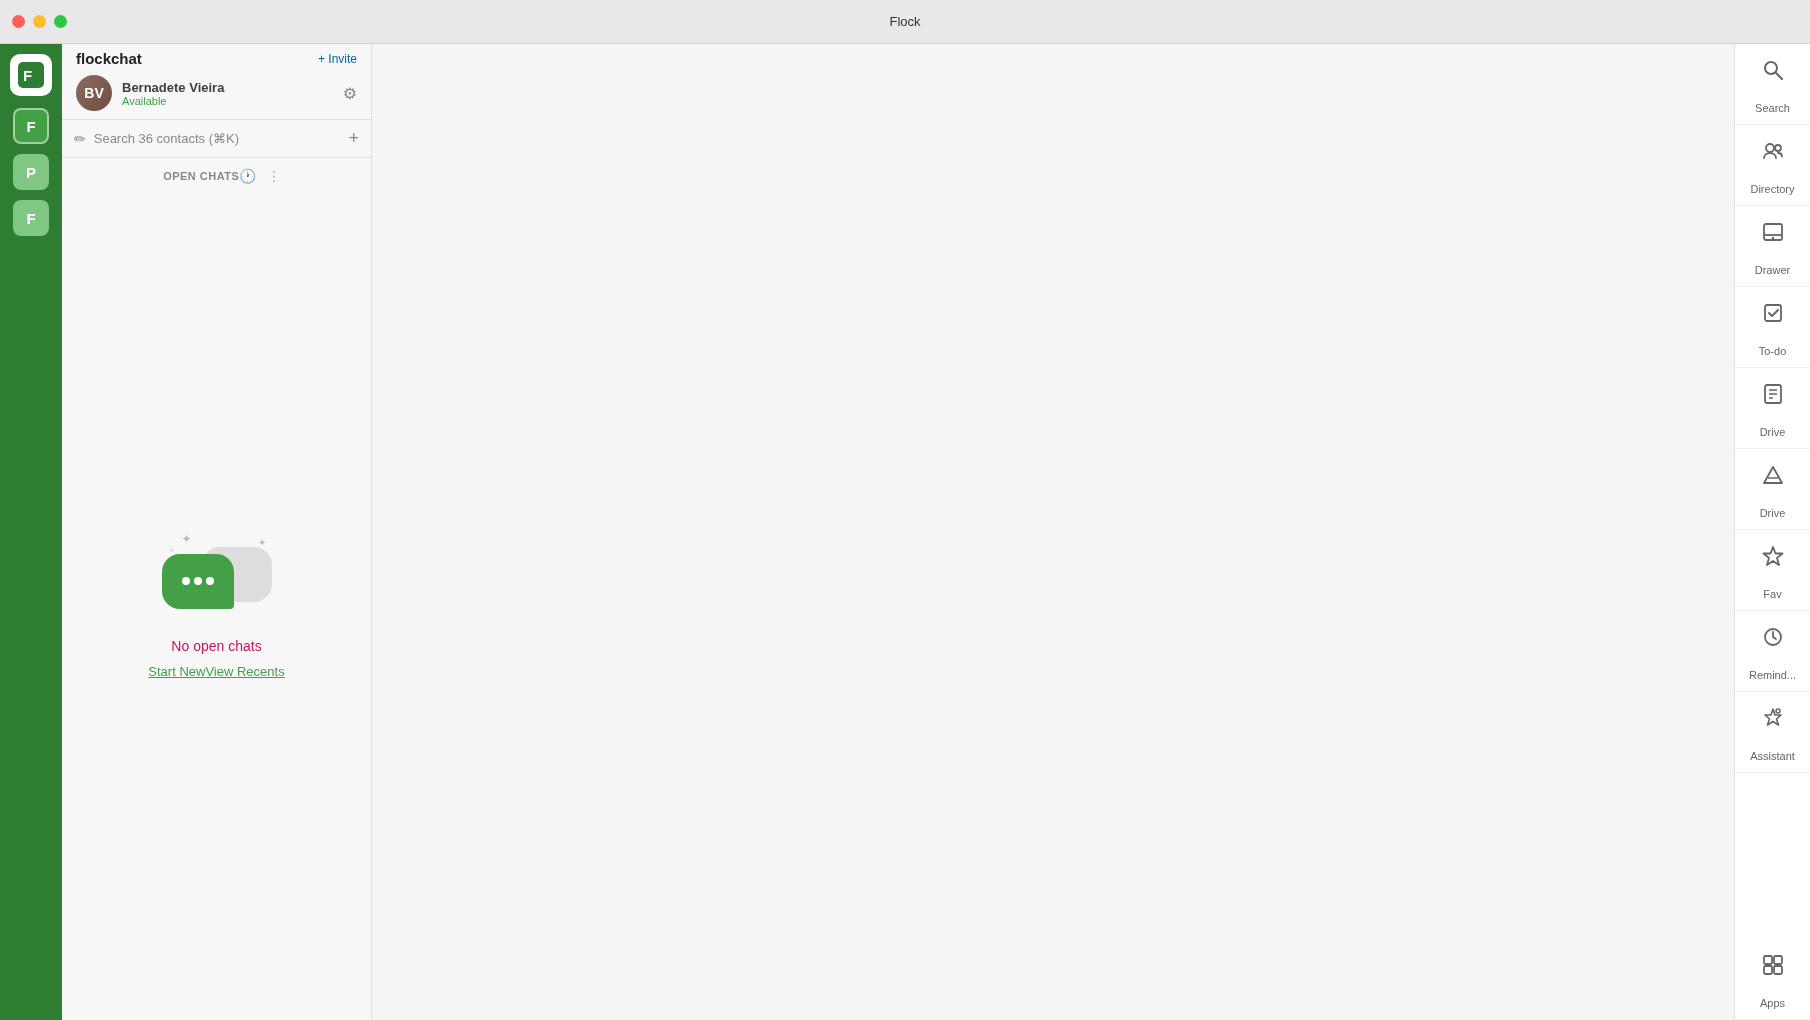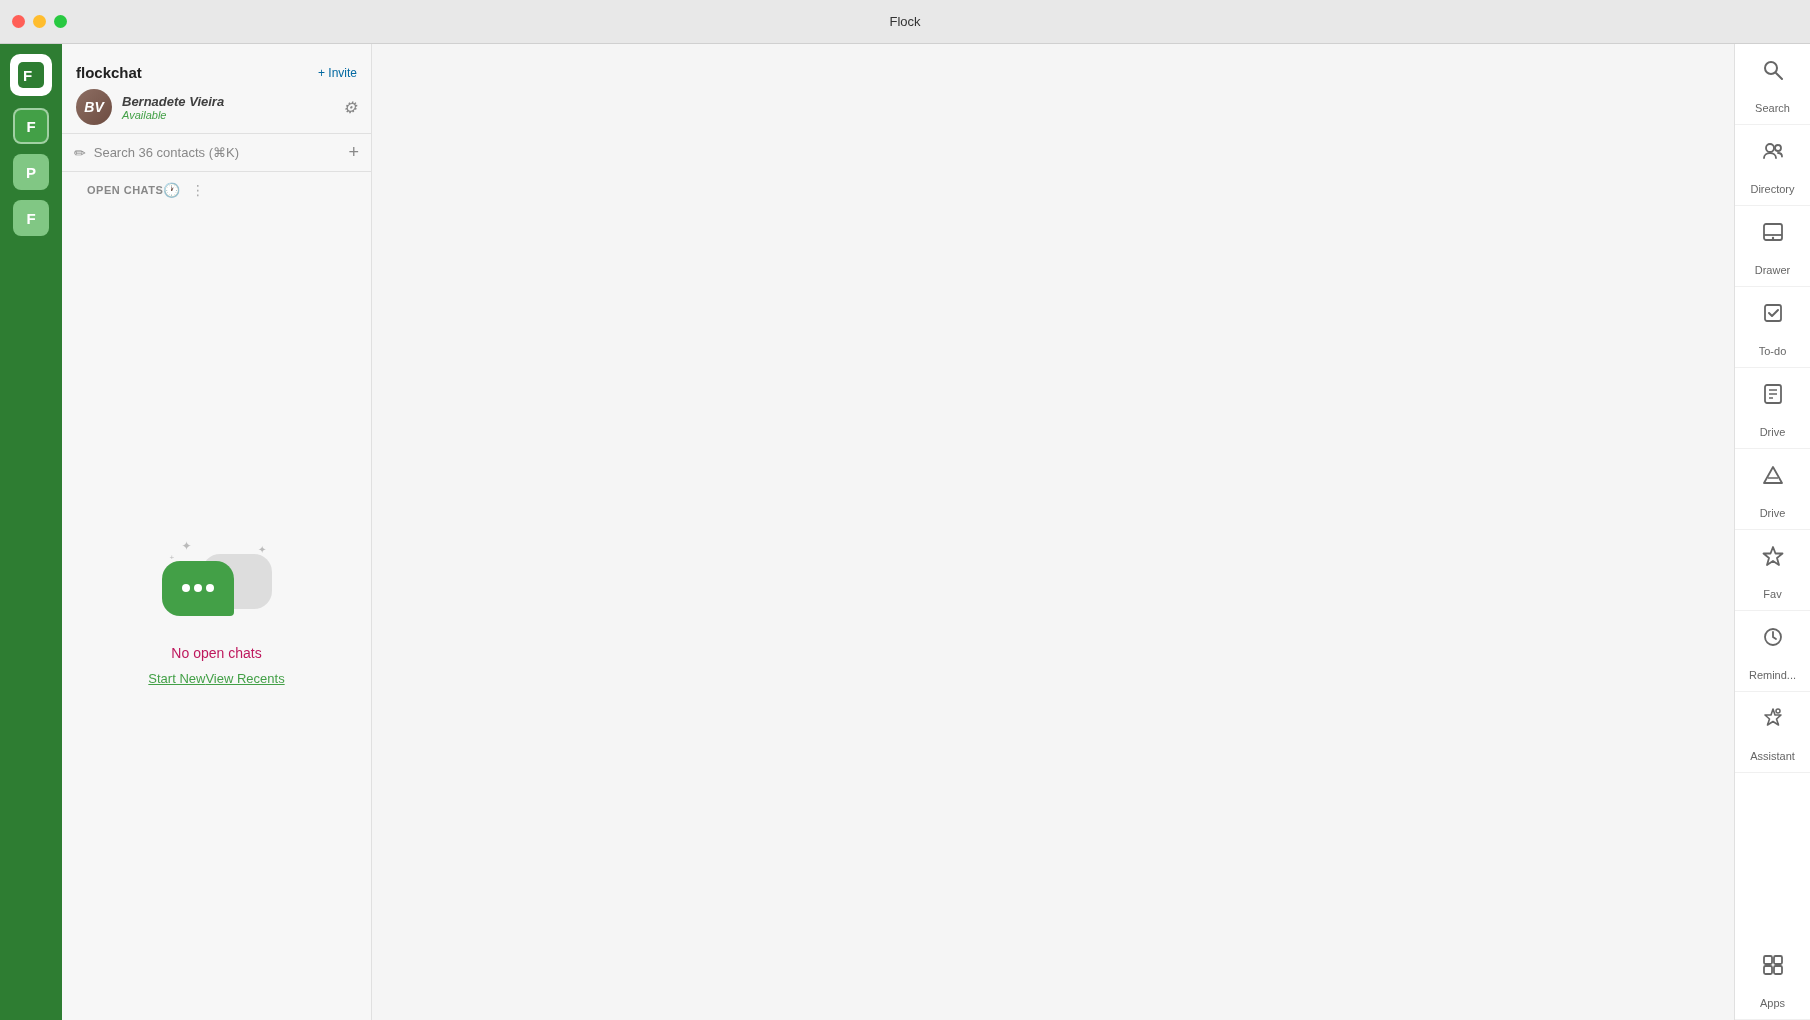--- a/index.html
+++ b/index.html
@@ -99,21 +99,21 @@
     
     .sidebar {
       width: 310px;
       background: #f7f7f7;
       display: flex;
       flex-direction: column;
       flex-shrink: 0;
       border-right: 1px solid #e0e0e0;
     }
     .sidebar-header {
-      padding: 20px 14px 8px 14px;
+      padding: 6px 14px 8px 14px;
       border-bottom: 1px solid #e0e0e0;
     }
     .sidebar-teamname {
       font-size: 15px;
       font-weight: 600;
       color: #222;
       display: flex;
       align-items: center;
       justify-content: space-between;
       margin-bottom: 8px;
@@ -123,21 +123,20 @@
       color: #0369a1;
       cursor: pointer;
       background: none;
       border: none;
       font-weight: 500;
     }
     .user-row {
       display: flex;
       align-items: center;
       gap: 10px;
-      font-style: italic;
     }
     .user-avatar {
       width: 36px;
       height: 36px;
       border-radius: 50%;
       background: #ccc;
       overflow: hidden;
       flex-shrink: 0;
     }
     .user-avatar-inner {
@@ -187,21 +186,21 @@
       font-size: 18px;
       cursor: pointer;
       background: none;
       border: none;
     }
 
     
     .open-chats-header {
       display: flex;
       align-items: center;
-      justify-content: flex-start;
+      justify-content: center;
       padding: 10px 14px 6px 2px;
       margin-left: 23px;
     }
     .open-chats-label {
       font-size: 11px;
       font-weight: 700;
       color: #888;
       letter-spacing: 0.5px;
     }
     .open-chats-actions {

